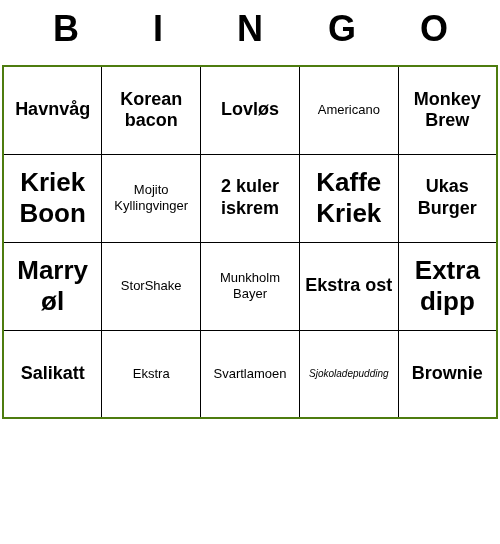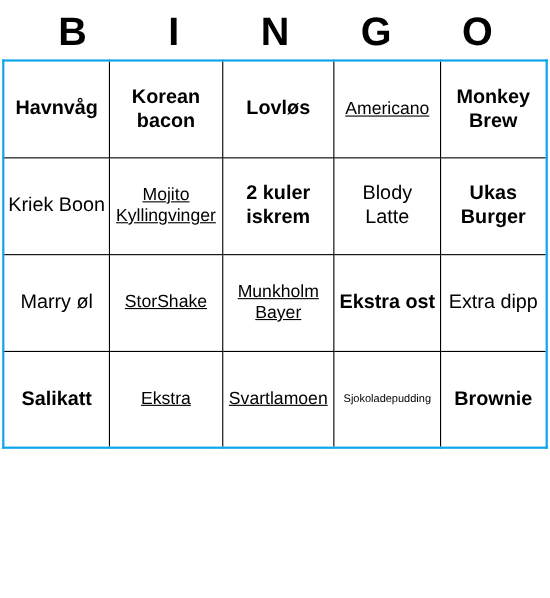--- a/index.html
+++ b/index.html
@@ -23,47 +23,48 @@
       justify-content: space-around;
       padding: 8px 0 4px 0;
     }
     .bingo-title span {
       font-size: 36px;
       font-weight: bold;
       width: 80px;
       text-align: center;
     }
     .bingo-grid {
-      border: 2px solid #0ea5e9;
+      border: 2px solid #4d7c0f;
       width: 496px;
       border-collapse: collapse;
+      margin-top: 11px;
     }
     .bingo-grid td {
       border: 1.5px solid #000;
       width: 92px;
       height: 88px;
       text-align: center;
       vertical-align: middle;
       padding: 4px 3px;
       line-height: 1.2;
     }
     .large-text {
-      font-size: 18px;
-      font-weight: normal;
+      font-size: 26px;
+      font-weight: bold;
     }
     .medium-text {
       font-size: 18px;
       font-weight: bold;
     }
     .small-text {
-      font-size: 16px;
-      text-decoration: underline;
+      font-size: 13px;
     }
     .xsmall-text {
       font-size: 10px;
+      font-style: italic;
     }
   </style>
 </head>
 <body>
 
 <div class="bingo-title">
   <span>B</span>
   <span>I</span>
   <span>N</span>
   <span>G</span>
@@ -76,21 +77,21 @@
         <td class="medium-text">Havnvåg</td>
         <td class="medium-text">Korean bacon</td>
         <td class="medium-text">Lovløs</td>
         <td class="small-text">Americano</td>
         <td class="medium-text">Monkey Brew</td>
       </tr>
       <tr>
         <td class="large-text">Kriek Boon</td>
         <td class="small-text">Mojito Kyllingvinger</td>
         <td class="medium-text">2 kuler iskrem</td>
-        <td class="large-text">Blody Latte</td>
+        <td class="large-text">Kaffe Kriek</td>
         <td class="medium-text">Ukas Burger</td>
       </tr>
       <tr>
         <td class="large-text">Marry øl</td>
         <td class="small-text">StorShake</td>
         <td class="small-text">Munkholm Bayer</td>
         <td class="medium-text">Ekstra ost</td>
         <td class="large-text">Extra dipp</td>
       </tr>
       <tr>

